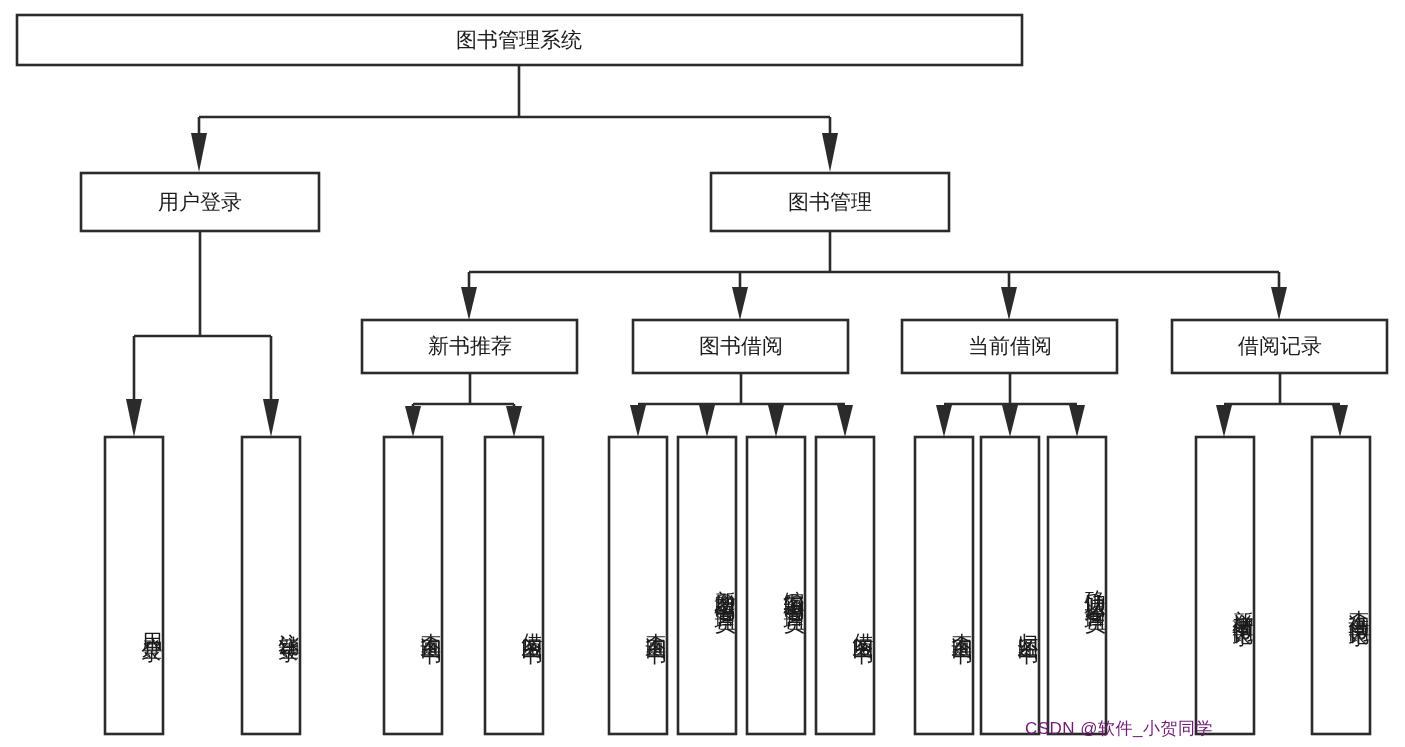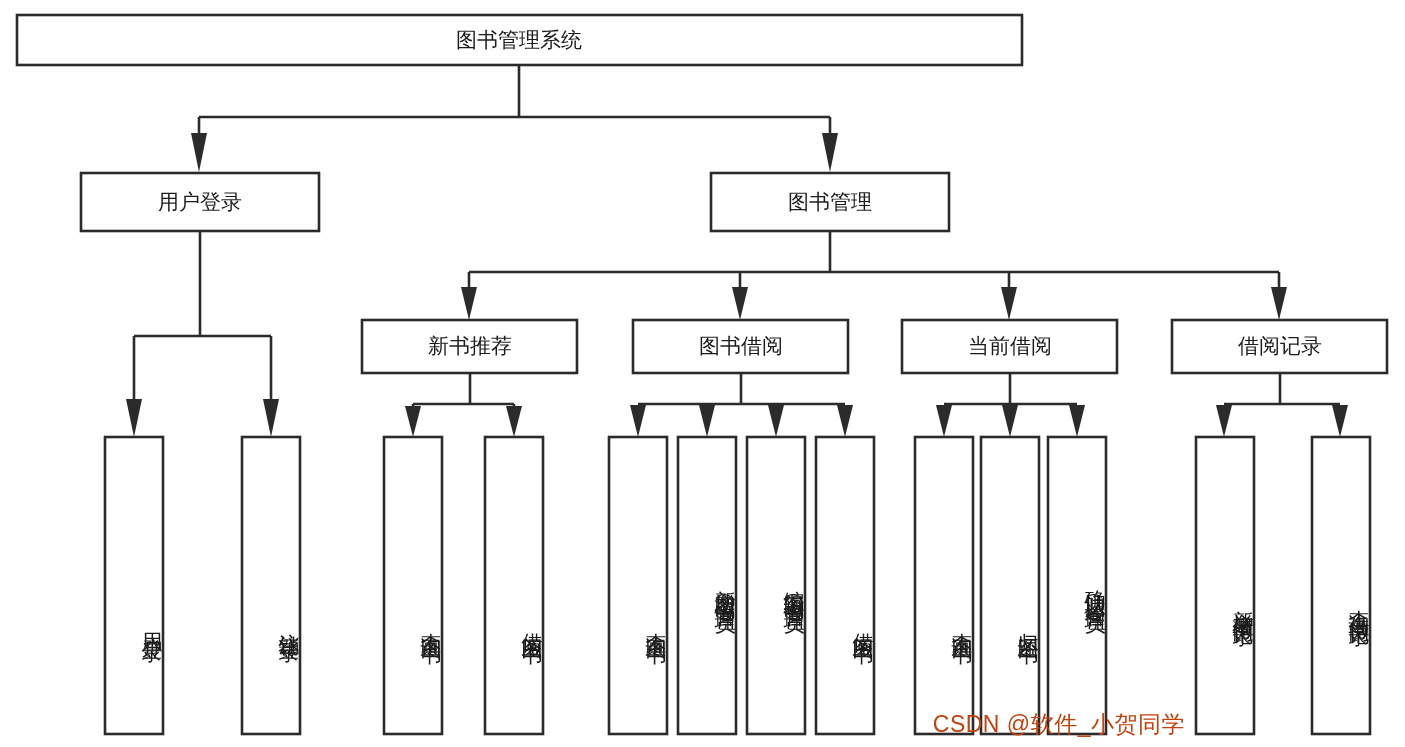--- a/index.html
+++ b/index.html
@@ -11,20 +11,21 @@
     width: 1405px;
     height: 747px;
     font-family: "Liberation Sans", "DejaVu Sans", sans-serif;
     overflow: hidden;
     position: relative;
   }
   #diagram-root {
     position: relative;
     width: 1199px;
     height: 747px;
+    padding-left: 28px;
   }
   svg.chart-svg {
     position: absolute;
     top: 0;
     left: 0;
     width: 1405px;
     height: 747px;
     display: block;
   }
   .node-box {
@@ -61,22 +62,22 @@
     color: #1b1b1b;
     letter-spacing: 3.5px;
     font-family: "Liberation Sans", "DejaVu Sans", sans-serif;
     white-space: nowrap;
     pointer-events: none;
   }
   .watermark {
     position: absolute;
     right: 14px;
     bottom: 7px;
-    font-size: 23px;
-    color: #c2410c;
+    font-size: 17px;
+    color: #701a75;
     font-family: "Liberation Sans", "DejaVu Sans", sans-serif;
     letter-spacing: 0.5px;
     user-select: none;
   }
 </style>
 </head>
 <body>
 
 <div id="diagram-root">
 

